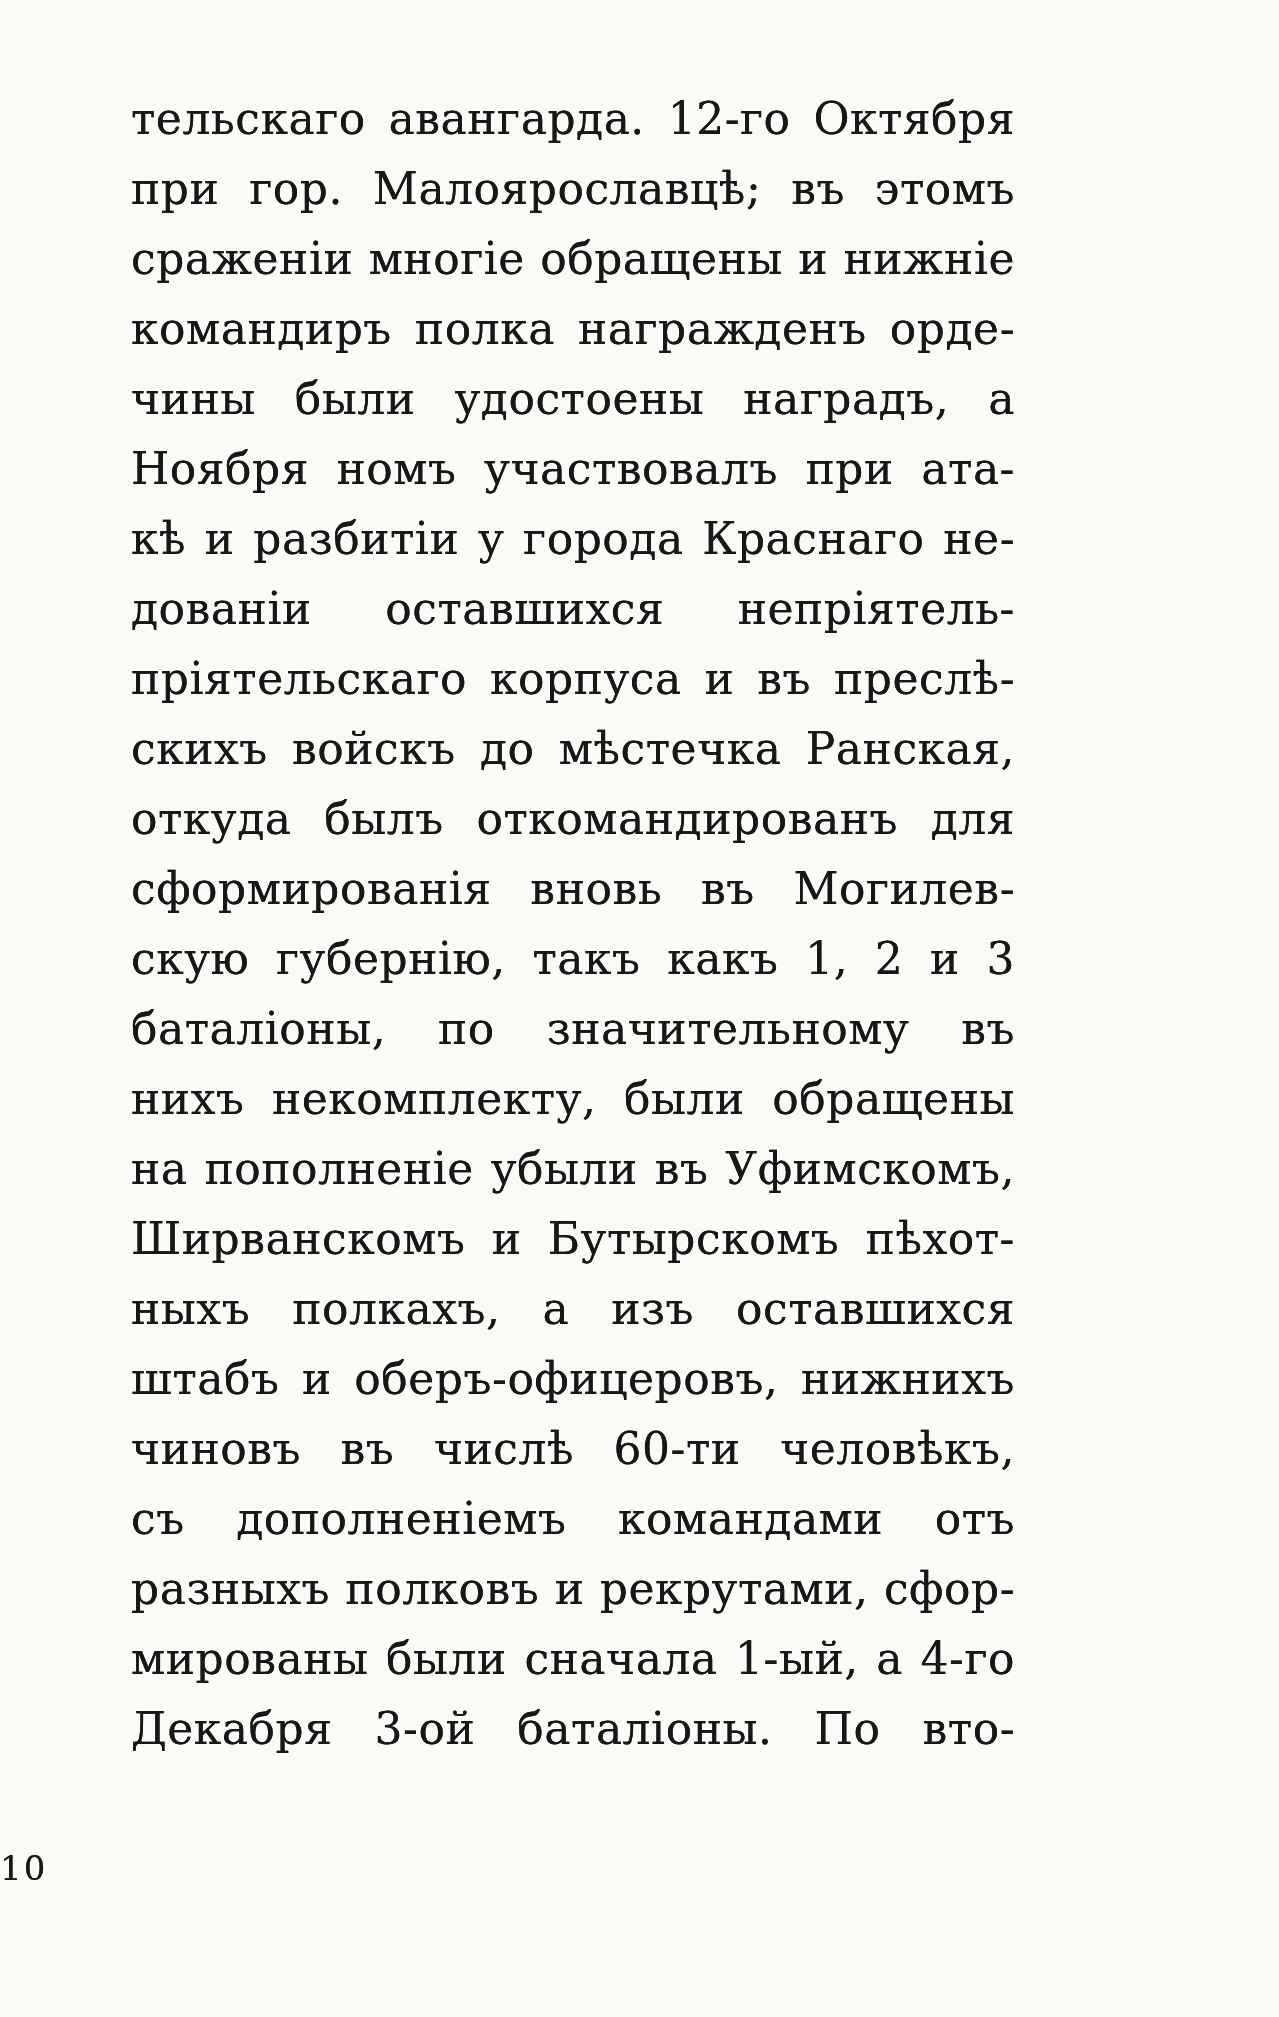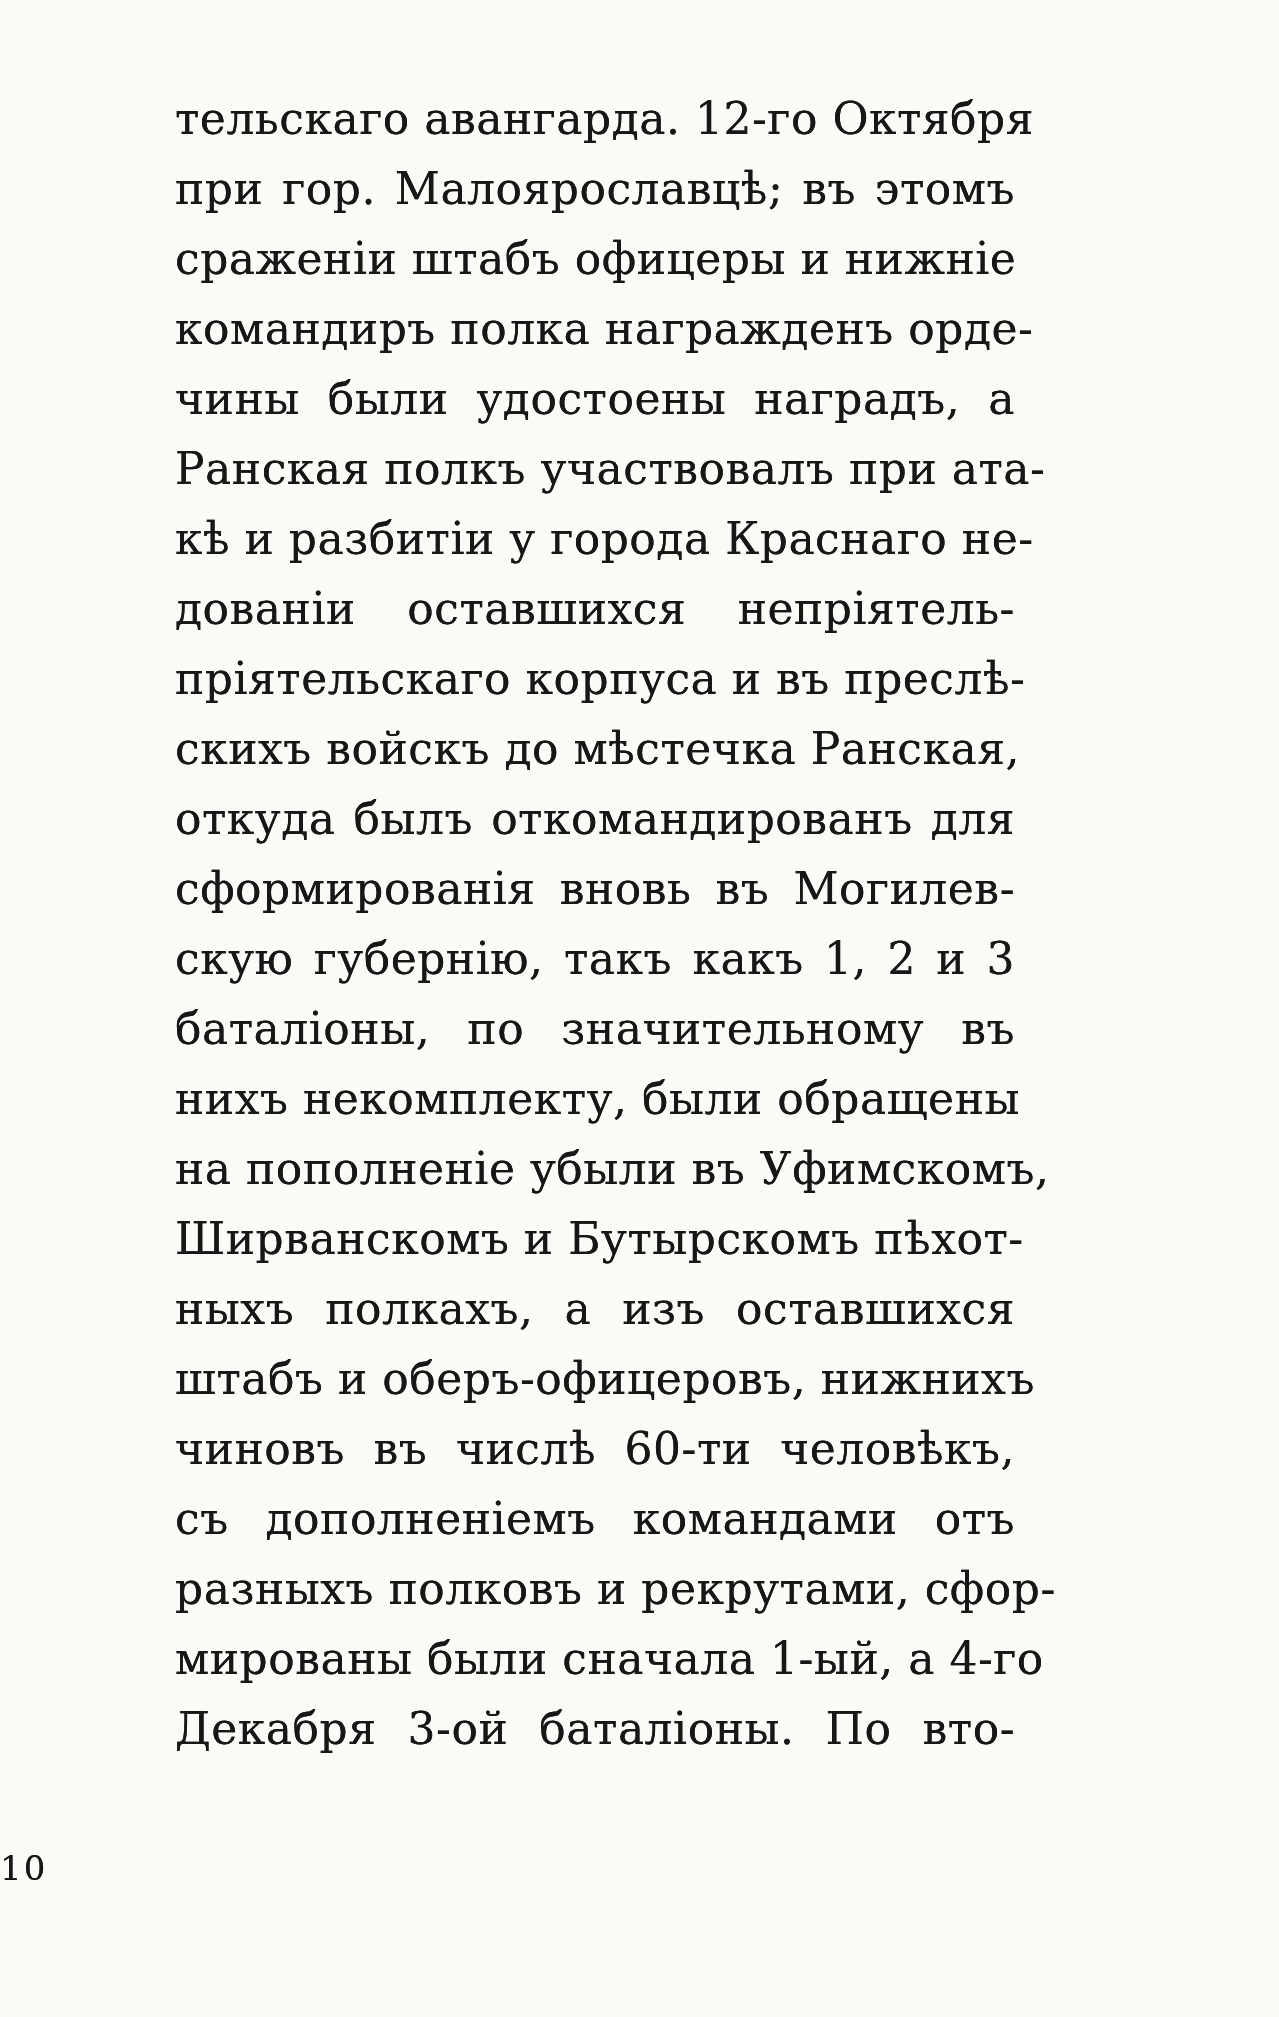--- a/index.html
+++ b/index.html
@@ -26,21 +26,20 @@
   .line {
     font-size: 44px;
     line-height: 70px;
     height: 70px;
     letter-spacing: 0.5px;
     text-align: justify;
     text-align-last: justify;
     text-justify: inter-word;
     white-space: nowrap;
     overflow: visible;
-    margin-left: 44px;
   }
   
   .line, .page-number {
     text-shadow: 0 0 0.4px #222;
   }
   .page-number {
     position: absolute;
     left: 0;
     top: 1848px;
     width: 100%;
@@ -50,24 +49,24 @@
     letter-spacing: 2px;
   }
 </style>
 </head>
 <body>
 
 <div class="page">
   <div class="text-block">
     <div class="line">тельскаго авангарда. 12-го Октября</div>
     <div class="line">при гор. Малоярославцѣ; въ этомъ</div>
-    <div class="line">сраженіи штабъ офицеры и нижніе</div>
+    <div class="line">сраженіи многіе обращены и нижніе</div>
     <div class="line">командиръ полка награжденъ орде-</div>
     <div class="line">чины были удостоены наградъ, а</div>
-    <div class="line">Ранская полкъ участвовалъ при ата-</div>
+    <div class="line">Ноября номъ участвовалъ при ата-</div>
     <div class="line">кѣ и разбитіи у города Краснаго не-</div>
     <div class="line">дованіи оставшихся непріятель-</div>
     <div class="line">пріятельскаго корпуса и въ преслѣ-</div>
     <div class="line">скихъ войскъ до мѣстечка Ранская,</div>
     <div class="line">откуда былъ откомандированъ для</div>
     <div class="line">сформированія вновь въ Могилев-</div>
     <div class="line">скую губернію, такъ какъ 1, 2 и 3</div>
     <div class="line">баталіоны, по значительному въ</div>
     <div class="line">нихъ некомплекту, были обращены</div>
     <div class="line">на пополненіе убыли въ Уфимскомъ,</div>

